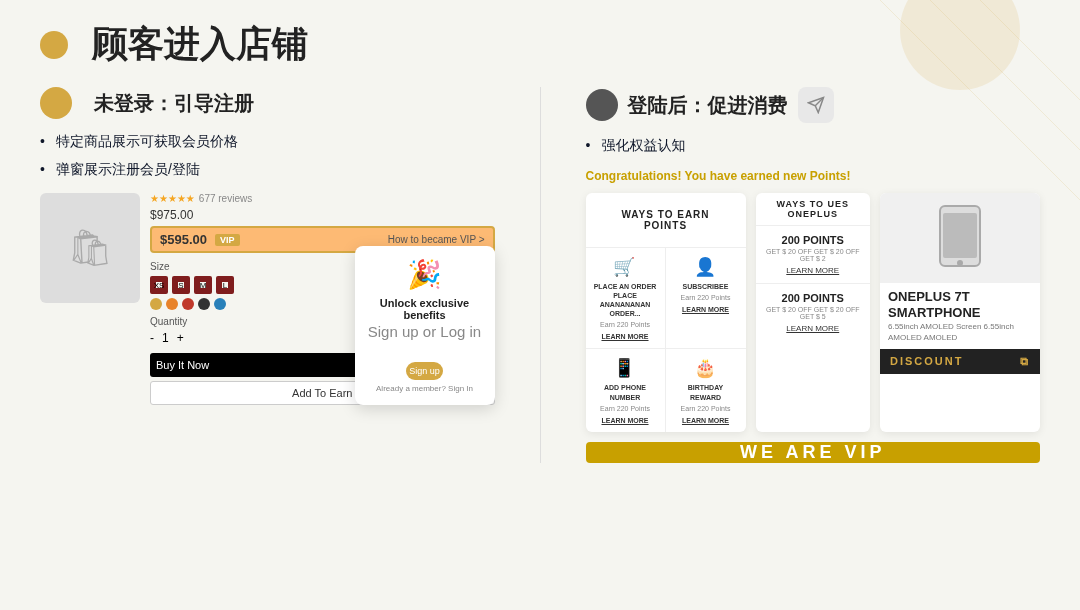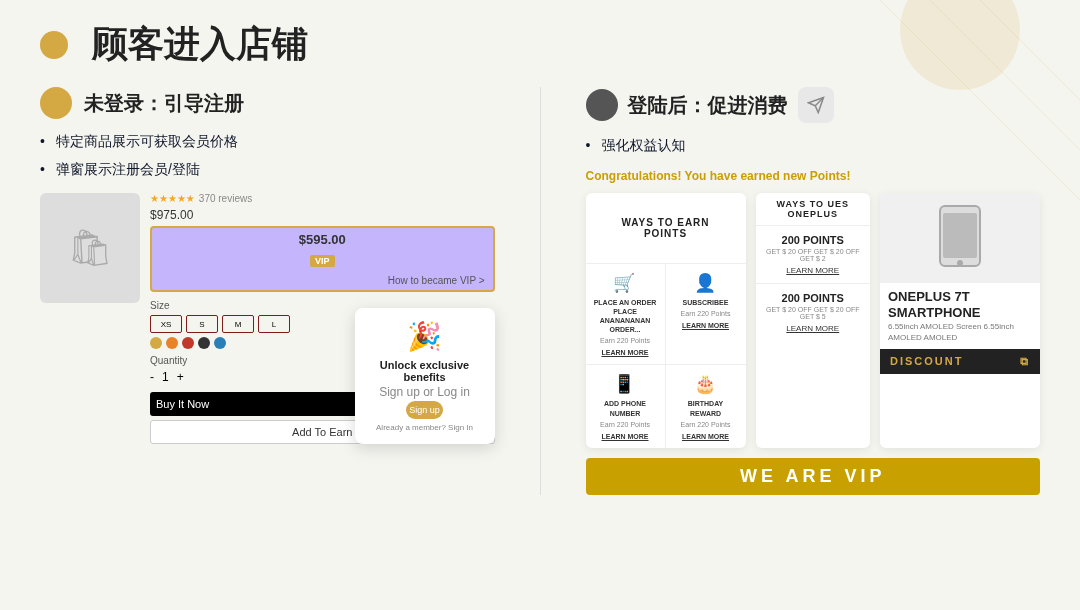--- a/index.html
+++ b/index.html
@@ -43,21 +43,21 @@
     }
 
     
     .left-section {
       flex: 1;
     }
 
     .section-header {
       display: flex;
       align-items: center;
-      gap: 12px;
+      gap: 22px;
       margin-bottom: 14px;
     }
 
     .section-dot-gold {
       width: 32px;
       height: 32px;
       background: #d4a843;
       border-radius: 50%;
     }
 
@@ -149,26 +149,25 @@
     .price-original {
       font-size: 12px;
       color: #333;
       margin-bottom: 4px;
     }
 
     .price-vip-row {
       display: flex;
       align-items: center;
       gap: 8px;
-      background: #c4b5fd;
+      background: #fdba74;
       border: 2px solid #d4a843;
       border-radius: 4px;
       padding: 4px 8px;
       margin-bottom: 8px;
-      flex-direction: column;
     }
 
     .vip-price {
       font-weight: bold;
       color: #333;
       font-size: 13px;
     }
 
     .vip-badge {
       background: #d4a843;
@@ -186,23 +185,23 @@
     }
 
     .size-row { font-size: 10px; color: #555; margin-bottom: 4px; }
     .size-options {
       display: flex;
       gap: 4px;
       margin-bottom: 4px;
     }
 
     .size-btn {
-      width: 32px;
+      width: 18px;
       height: 18px;
-      border: 1px solid #7f1d1d;
+      border: 6px solid #7f1d1d;
       display: flex;
       align-items: center;
       justify-content: center;
       font-size: 8px;
       border-radius: 2px;
     }
 
     .color-row { font-size: 10px; color: #555; margin-bottom: 4px; }
     .color-options {
       display: flex;
@@ -268,23 +267,23 @@
     }
 
     .popup-title {
       font-size: 11px;
       font-weight: bold;
       color: #222;
       margin-bottom: 2px;
     }
 
     .popup-subtitle {
-      font-size: 12px;
+      font-size: 15px;
       color: #888;
-      margin-bottom: 0;
+      margin-bottom: 20px;
     }
 
     .popup-signup-btn {
       background: #d4a843;
       color: white;
       font-size: 9px;
       padding: 4px 3px;
       border-radius: 12px;
       margin-bottom: 4px;
       display: inline-block;
@@ -330,21 +329,21 @@
     .earn-points-card {
       width: 160px;
       background: white;
       border-radius: 6px;
       overflow: hidden;
       box-shadow: 0 2px 8px rgba(0,0,0,0.08);
     }
 
     .earn-header {
       text-align: center;
-      padding: 24px;
+      padding: 16px;
       font-size: 10px;
       font-weight: bold;
       letter-spacing: 1px;
       color: #222;
       border-bottom: 1px solid #eee;
     }
 
     .earn-grid {
       display: grid;
       grid-template-columns: 1fr 1fr;
@@ -459,21 +458,21 @@
     }
 
     
     .vip-banner {
       background: #c8a000;
       color: white;
       text-align: center;
       font-size: 18px;
       font-weight: bold;
       letter-spacing: 4px;
-      padding: 8px;
+      padding: 0;
       margin-top: 10px;
       border-radius: 4px;
     }
 
     
     .deco-circle-1 {
       position: absolute;
       top: -30px;
       right: 60px;
       width: 120px;
@@ -526,21 +525,21 @@
 
       <div class="product-mockup" style="position:relative;">
 
         <div class="product-img-placeholder">
           <span class="bag-icon">🛍</span>
         </div>
 
         <div class="product-info">
           <div class="stars-row">
             <span>★★★★★</span>
-            <span class="review-count">370 reviews</span>
+            <span class="review-count">677 reviews</span>
           </div>
           <div class="price-original">$975.00</div>
           <div class="price-vip-row">
             <span class="vip-price">$595.00</span>
             <span class="vip-badge">VIP</span>
             <span class="how-to-vip">How to became VIP  &gt;</span>
           </div>
           <div class="size-row">Size</div>
           <div class="size-options">
             <div class="size-btn">XS</div>

